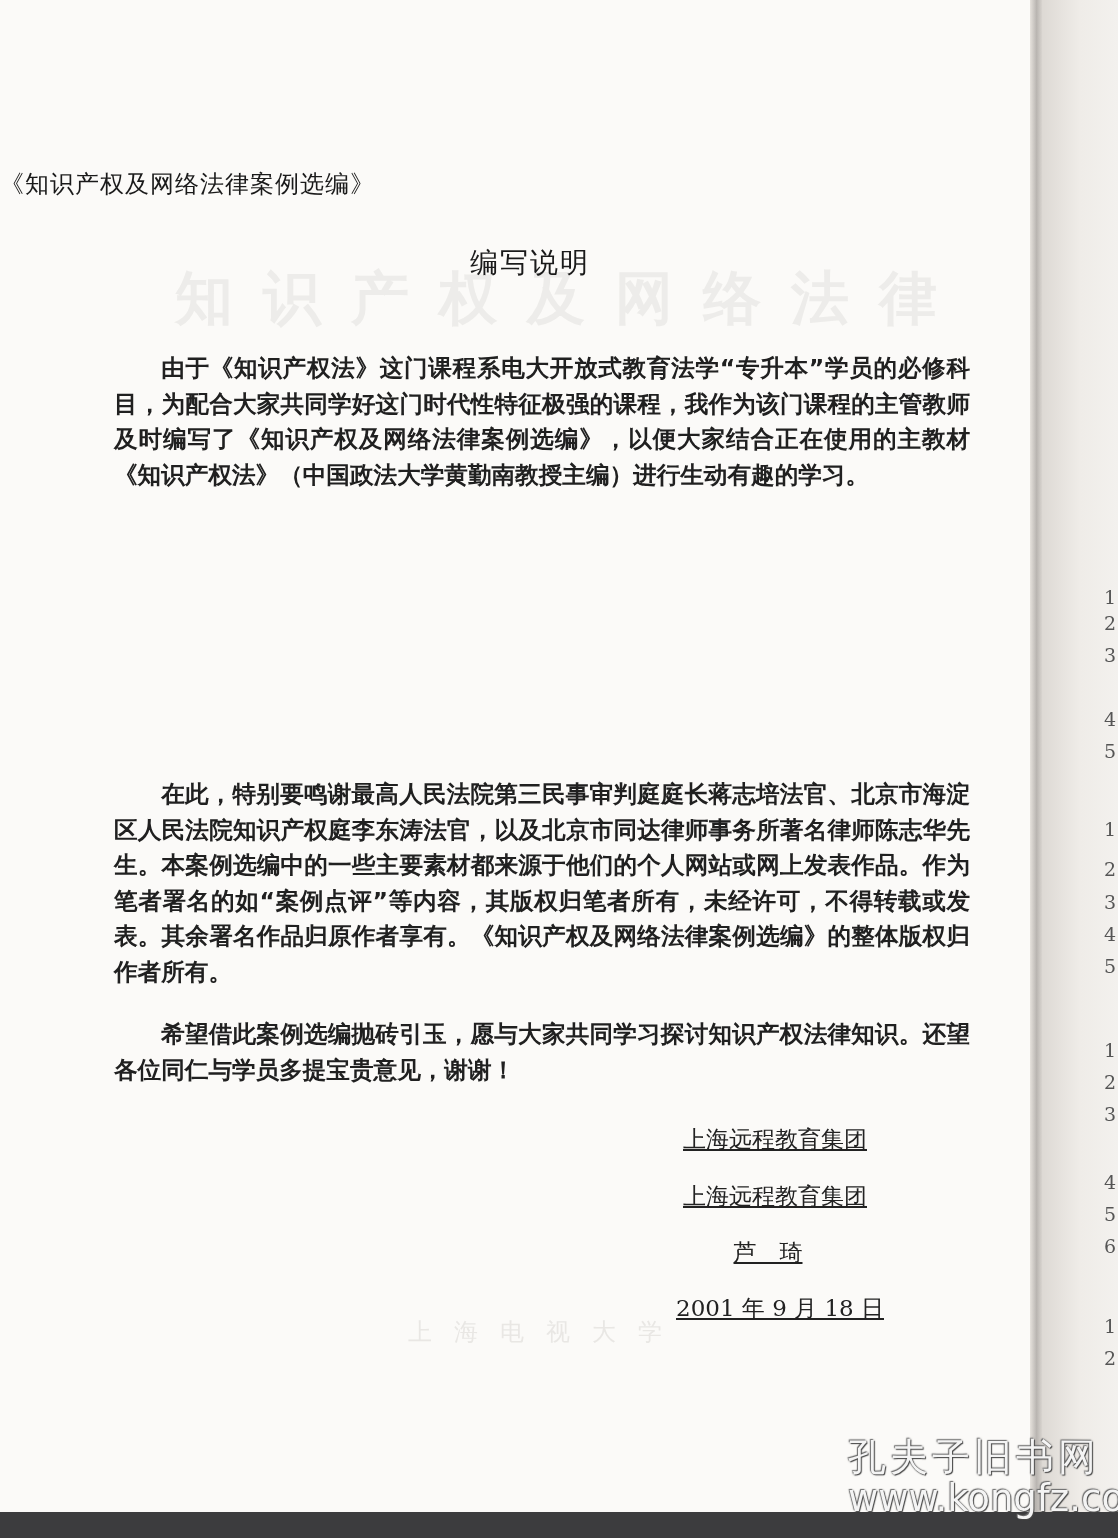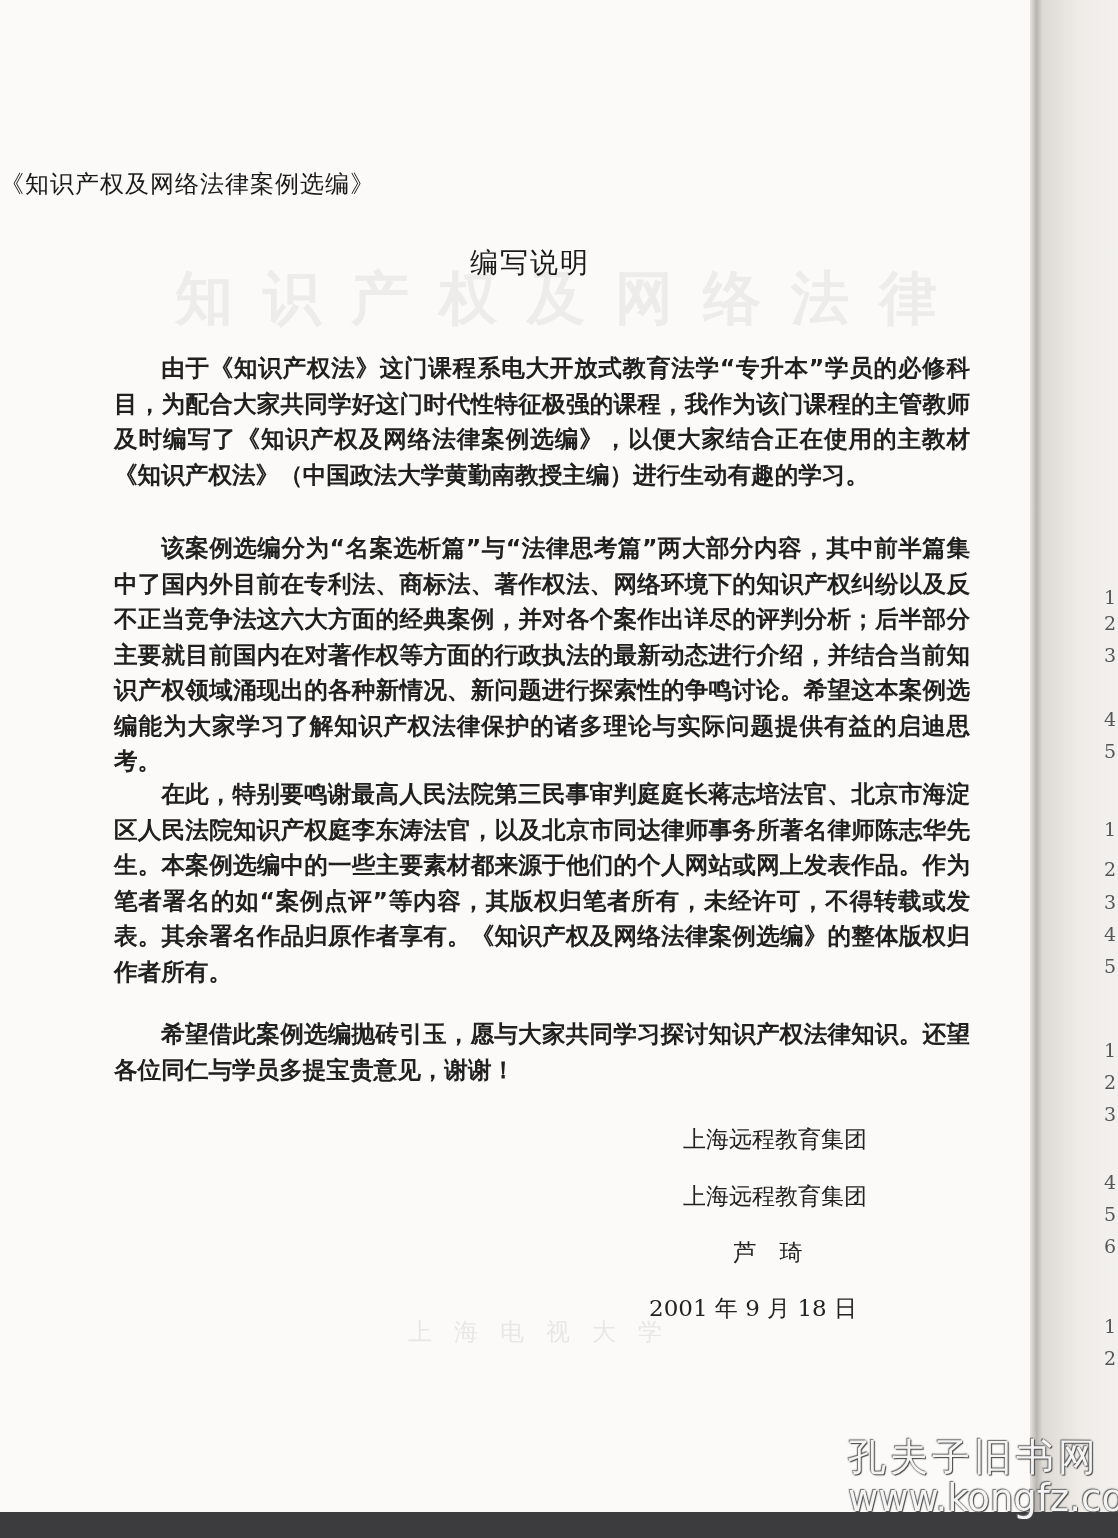--- a/index.html
+++ b/index.html
@@ -48,21 +48,21 @@
       position: absolute; left: 0; width: 1060px; text-align: center;
       top: 244px; font-size: 28px; letter-spacing: 2px;
     }
     .para {
       position: absolute; left: 110px; width: 856px;
       font-size: 23.6px; line-height: 35.5px; text-align: justify;
       text-indent: 2em; margin: 4px; font-weight: bold; color: #202020;
     }
     .sig {
       position: absolute; width: 400px; text-align: center;
-      font-size: 23px; color: #222;
+      font-size: 23px; color: #222; text-decoration: underline;
     }
     .sig.date { font-family: "DejaVu Serif", serif; }
     .watermark {
       position: absolute; left: 848px; top: 1432px; text-align: left;
       color: #f4f4f4;
       text-shadow: 0 0 2px #555, 1px 1px 1px #444, -1px -1px 1px #777;
     }
     .watermark .wm-cn { font-size: 38px; font-family: "DejaVu Serif", serif; letter-spacing: 4px; }
     .watermark .wm-url { font-size: 37px; font-family: "DejaVu Sans", sans-serif; margin-top: -6px; }
   </style>
@@ -70,28 +70,27 @@
 <body>
 
 <div class="page">
   <div class="bleed">知识产权及网络法律</div>
   <div class="bleed2">上海电视大学</div>
 
   <div class="title">《知识产权及网络法律案例选编》</div>
   <div class="subtitle">编写说明</div>
 
   <p class="para" style="top:347px;">由于《知识产权法》这门课程系电大开放式教育法学“专升本”学员的必修科目，为配合大家共同学好这门时代性特征极强的课程，我作为该门课程的主管教师及时编写了《知识产权及网络法律案例选编》，以便大家结合正在使用的主教材《知识产权法》（中国政法大学黄勤南教授主编）进行生动有趣的学习。</p>
-  <p class="para" style="top:527px;">该案例选编分为“名案选析篇”与“法律思考篇”两大部分内容，其中前半篇集中了国内外目前在专利法、商标法、著作权法、网络环境下的知识产权纠纷以及反不正当竞争法这六大方面的经典案例，并对各个案作出详尽的评判分析；后半部分主要就目前国内在对著作权等方面的行政执法的最新动态进行介绍，并结合当前知识产权领域涌现出的各种新情况、新问题进行探索性的争鸣讨论。希望这本案例选编能为大家学习了解知识产权法律保护的诸多理论与实际问题提供有益的启迪思考。</p>
   <p class="para" style="top:1013px;">希望借此案例选编抛砖引玉，愿与大家共同学习探讨知识产权法律知识。还望各位同仁与学员多提宝贵意见，谢谢！</p>
   <p class="para" style="top:773px;">在此，特别要鸣谢最高人民法院第三民事审判庭庭长蒋志培法官、北京市海淀区人民法院知识产权庭李东涛法官，以及北京市同达律师事务所著名律师陈志华先生。本案例选编中的一些主要素材都来源于他们的个人网站或网上发表作品。作为笔者署名的如“案例点评”等内容，其版权归笔者所有，未经许可，不得转载或发表。其余署名作品归原作者享有。《知识产权及网络法律案例选编》的整体版权归作者所有。</p>
 
   <div class="sig" style="left:575px; top:1124px;">上海远程教育集团</div>
   <div class="sig" style="left:575px; top:1181px;">上海远程教育集团</div>
   <div class="sig" style="left:568px; top:1237px;">芦　琦</div>
-  <div class="sig date" style="left:553px; top:1293px;">2001 年 9 月 18 日</div>
+  <div class="sig date" style="left:580px; top:1293px;">2001 年 9 月 18 日</div>
 </div>
 
 <div class="spine"></div>
 
 <div class="next-page">
   <span class="num" style="top:586px;">1</span>
   <span class="num" style="top:612px;">2</span>
   <span class="num" style="top:644px;">3</span>
   <span class="num" style="top:708px;">4</span>
   <span class="num" style="top:740px;">5</span>

